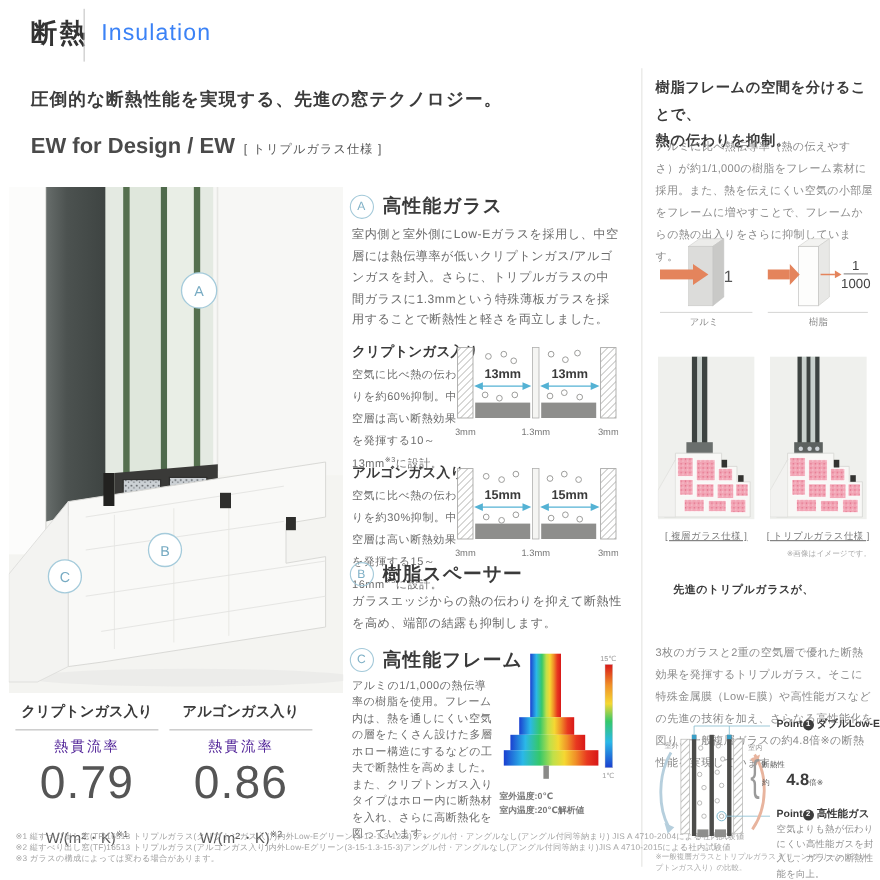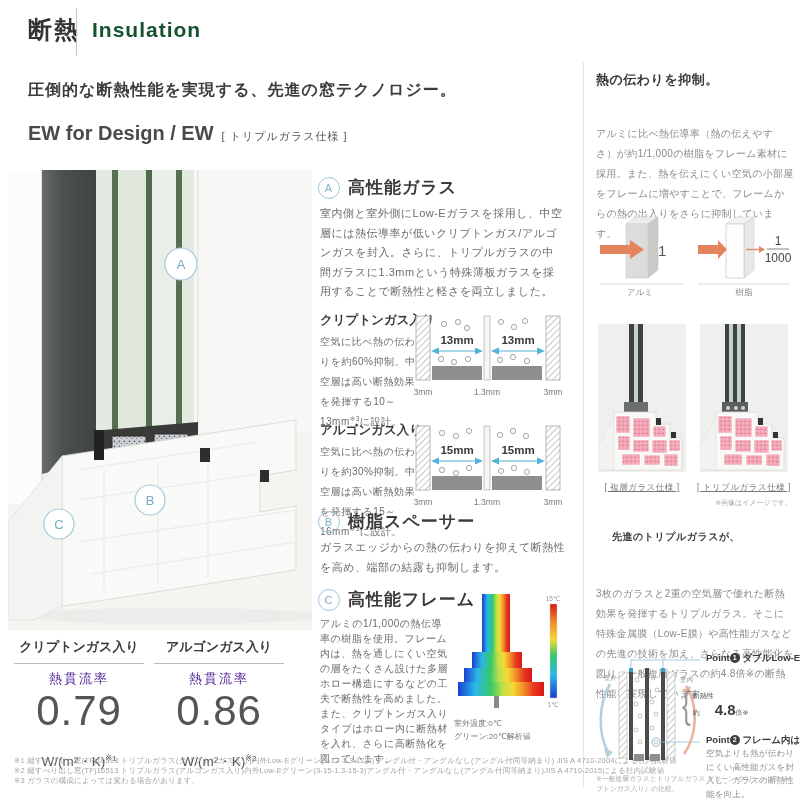--- a/index.html
+++ b/index.html
@@ -2,21 +2,21 @@
 <html><head>
 <meta charset="utf-8">
 <style>
   html,body{margin:0;padding:0;}
   body{width:800px;height:800px;position:relative;background:#ffffff;overflow:hidden;
        font-family:"Liberation Sans","DejaVu Sans",sans-serif;color:#3d3d3d;}
   .abs{position:absolute;}
   
   .hd-jp{left:28px;top:14px;font-size:24px;font-weight:700;letter-spacing:2px;color:#333;}
   .hd-div{left:76px;top:8px;width:1px;height:48px;background:#c4c4c4;}
-  .hd-en{left:92px;top:18px;font-size:21px;font-weight:700;color:#14532d;letter-spacing:1px;}
+  .hd-en{left:92px;top:18px;font-size:21px;font-weight:400;color:#3b82f6;letter-spacing:1px;}
   .headline{left:28px;top:80px;font-size:16px;font-weight:700;color:#3c3c3c;letter-spacing:1px;}
   .product{left:28px;top:122px;font-size:20px;font-weight:700;color:#4a4a4a;}
   .product .spec{font-size:11px;font-weight:400;color:#555;margin-left:8px;letter-spacing:1px;}
   
   .col-div{left:583px;top:62px;width:1px;height:726px;background:#e4e4e2;}
   
   .sec-h{display:flex;align-items:center;gap:8px;font-size:17px;font-weight:700;color:#3a3a3a;letter-spacing:1px;}
   .badge{display:inline-block;width:20px;height:20px;border:1px solid #a3c9d9;border-radius:50%;
          color:#7fb0c6;font-size:11px;font-weight:400;text-align:center;line-height:20px;flex:0 0 auto;}
   .body-txt{font-size:11px;line-height:1.78;color:#6b6b6b;letter-spacing:0.5px;}
@@ -39,21 +39,21 @@
   .img-lbl{font-size:8.5px;color:#777;text-align:center;letter-spacing:0.5px;text-decoration:underline;}
   .r-note{font-size:7px;color:#aaa;text-align:right;}
   .pt-title{font-size:9.5px;font-weight:700;color:#3a3a3a;white-space:nowrap;}
   .pt-num{display:inline-block;width:10px;height:10px;background:#3d3d3d;color:#fff;border-radius:50%;
           font-size:7px;font-weight:700;text-align:center;line-height:10px;vertical-align:1px;}
   .pt-body{font-size:8.5px;line-height:1.6;color:#8f8f8f;width:90px;letter-spacing:0.2px;}
   .metric{display:flex;align-items:center;}
   .metric .brace{font-size:26px;color:#9a9a9a;font-weight:200;transform:scaleY(1.5);margin-right:2px;}
   .metric .mtxt{font-size:7px;color:#555;line-height:1.3;}
   .metric .mval{font-size:15px;font-weight:700;color:#3d3d3d;margin-left:15px;}
-  .thermal-cap{font-size:8px;color:#777;line-height:1.6;}
+  .thermal-cap{font-size:8px;color:#777;line-height:1.6;font-weight:bold;}
   svg text{font-family:"Liberation Sans","DejaVu Sans",sans-serif;}
 </style>
 </head>
 <body>
 
 <div class="abs hd-jp">断熱</div>
 <div class="abs hd-div"></div>
 <div class="abs hd-en">Insulation</div>
 <div class="abs headline">圧倒的な断熱性能を実現する、先進の窓テクノロジー。</div>
 <div class="abs product">
@@ -263,21 +263,21 @@
       <rect x="14" y="74" width="68" height="14" fill="url(#thermH)"></rect>
       <rect x="8" y="88" width="86" height="14" fill="url(#thermH)"></rect>
       <rect x="44" y="102" width="5" height="12" fill="#8a8a88"></rect>
       <rect x="100" y="10" width="7" height="94" fill="url(#thermV)" stroke="#cfcfcd" stroke-width="0.4"></rect>
       <text x="103" y="7" text-anchor="middle" font-size="6.5" fill="#999">15℃</text>
       <text x="103" y="113" text-anchor="middle" font-size="6.5" fill="#999">1℃</text>
     </svg>
   </div>
   <div class="abs thermal-cap" style="left:136px;top:548px;">
     <div>室外温度:0℃</div>
-    <div>グリーン:20℃解析値</div>
+    <div>室内温度:20℃解析値</div>
   </div>
 </div>
 
 <div class="abs" style="left:14px;top:638px;">
   <div class="abs stat" style="left:0;top:0;">
     <div class="lbl">クリプトンガス入り</div>
     <div class="rule"></div>
     <div class="met">熱貫流率</div>
     <div class="val">0.79</div>
     <div class="unit"><span>W/(m²・K)</span><sup>※1</sup></div>
@@ -293,20 +293,21 @@
 
 <div class="abs fnotes" style="left:14px;top:756px;width:556px;">
   <div>※1 縦すべり出し窓(TF)16513 トリプルガラス(クリプトンガス入り)内外Low-Eグリーン(3-12-1.3-12-3) アングル付・アングルなし(アングル付同等納まり) JIS A 4710-2004による社内試験値</div>
   <div>※2 縦すべり出し窓(TF)16513 トリプルガラス(アルゴンガス入り)内外Low-Eグリーン(3-15-1.3-15-3)アングル付・アングルなし(アングル付同等納まり)JIS A 4710-2015による社内試験値</div>
   <div>※3 ガラスの構成によっては変わる場合があります。</div>
 </div>
 
 <div class="abs" style="left:596px;top:60px;width:198px;height:736px;">
 
   <div class="abs r-h" style="left:0;top:8px;width:198px;">
+    <div>樹脂フレームの空間を分けることで、</div>
     <div>熱の伝わりを抑制。</div>
   </div>
   <div class="abs r-body" style="left:0;top:64px;width:198px;">アルミに比べ熱伝導率（熱の伝えやすさ）が約1/1,000の樹脂をフレーム素材に採用。また、熱を伝えにくい空気の小部屋をフレームに増やすことで、フレームからの熱の出入りをさらに抑制しています。</div>
 
 
   <div class="abs" style="left:0;top:154px;">
     <svg width="196" height="86" viewBox="0 0 196 86">
       <g>
         <polygon points="30,10 40,3 62,3 52,10" fill="#ececea" stroke="#c8c8c6" stroke-width="0.5"></polygon>
         <polygon points="52,10 62,3 62,56 52,64" fill="#c9c9c7" stroke="#c0c0be" stroke-width="0.5"></polygon>
@@ -449,20 +450,20 @@
         <span>約</span><span class="mval">4.8</span><span>倍※</span>
       </span>
     </div>
     <div class="abs" style="left:110px;top:-4px;">
       <div class="pt-title">
         <span>Point</span><span class="pt-num">1</span> <span>ダブルLow-E</span>
       </div>
     </div>
     <div class="abs" style="left:110px;top:78px;">
       <div class="pt-title">
-        <span>Point</span><span class="pt-num">2</span> <span>フレーム内は</span>
+        <span>Point</span><span class="pt-num">2</span> <span>高性能ガス</span>
       </div>
       <div class="pt-body">空気よりも熱が伝わりにくい高性能ガスを封入し、ガラスの断熱性能を向上。</div>
     </div>
   </div>
 
   <div class="abs" style="left:0;top:714px;width:198px;font-size:6.8px;color:#aaa;">※一般複層ガラスとトリプルガラス グリーン×グリーン（クリプトンガス入り）の比較。</div>
 </div>
 
 </body></html>

